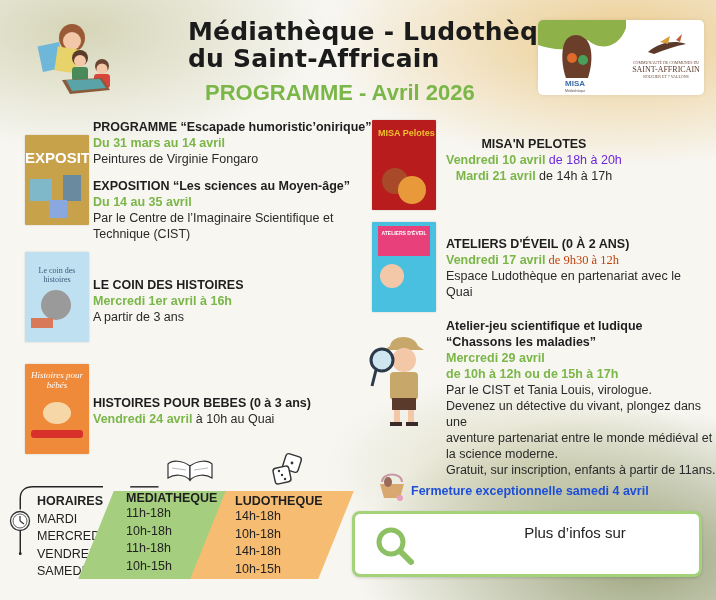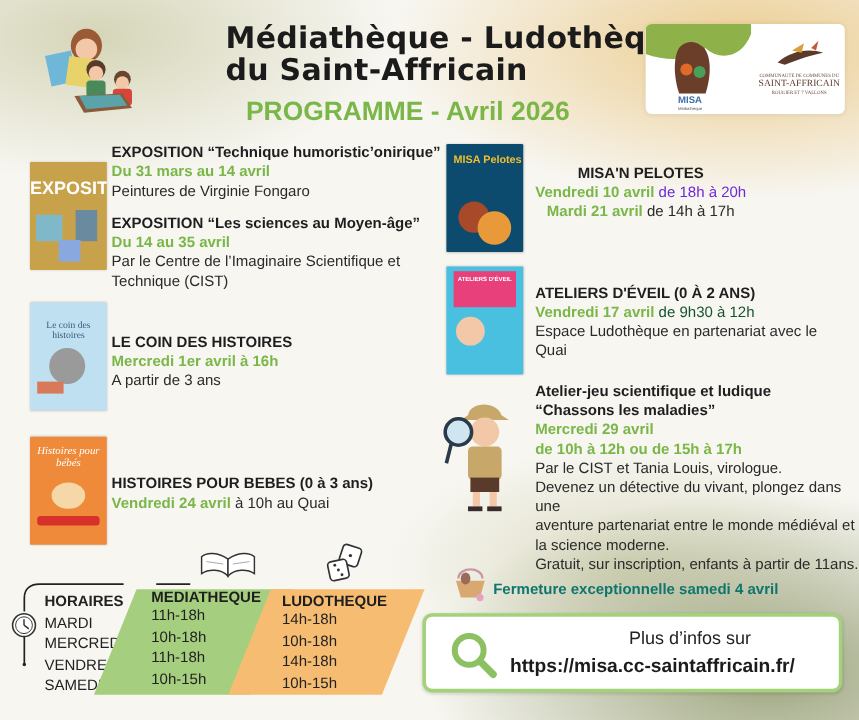--- a/index.html
+++ b/index.html
@@ -57,21 +57,21 @@
   .col-val { font-family: "Liberation Sans", sans-serif; font-size: 12.5px; line-height: 17.5px; color: #222; }
 
   
   .info-box {
     left: 352px; top: 511px; width: 350px; height: 66px;
     background: #fff; border: 3px solid #a3d27a; border-radius: 8px;
     box-shadow: 0 1px 3px rgba(0,0,0,0.15);
   }
   .info-line1 { position: absolute; left: 95px; top: 10px; width: 250px; text-align: center; font-family: "Liberation Sans", sans-serif; font-size: 15px; color: #222; }
   .info-line2 { position: absolute; left: 70px; top: 33px; font-family: "Liberation Sans", sans-serif; font-weight: bold; font-size: 16px; color: #1b1b1b; white-space: nowrap; }
-  .closure { left: 411px; top: 484px; font-family: "Liberation Sans", sans-serif; font-weight: bold; font-size: 12.5px; color: #0f766e; white-space: nowrap; }
+  .closure { left: 411px; top: 484px; font-family: "Liberation Sans", sans-serif; font-weight: bold; font-size: 12.5px; color: #1d4ed8; white-space: nowrap; }
 </style>
 </head>
 <body>
 
 <svg class="abs header-illus" viewBox="0 0 90 88">
   <ellipse cx="40" cy="24" rx="13" ry="14" fill="#9a5a35"></ellipse>
   <circle cx="40" cy="27" r="9" fill="#f3c8a8"></circle>
   <rect x="8" y="30" width="22" height="26" fill="#6fb7d8" transform="rotate(-12 19 43)"></rect>
   <rect x="24" y="34" width="22" height="24" fill="#e8d36a" transform="rotate(8 35 46)"></rect>
   <circle cx="48" cy="44" r="8" fill="#5a3b2a"></circle>
@@ -112,21 +112,21 @@
 </div>
 
 <div class="thumb" style="left:25px;top:135px;width:64px;height:90px;background:#c8a24a;">
   <div style="font-family:'Liberation Sans',sans-serif;font-weight:bold;color:#fff;font-size:15px;text-align:left;margin-top:14px;">EXPOSITION</div>
   <div style="position:absolute;left:5px;top:44px;width:22px;height:22px;background:#7fb8c8;"></div>
   <div style="position:absolute;left:38px;top:40px;width:18px;height:26px;background:#6a8aa0;"></div>
   <div style="position:absolute;left:24px;top:65px;width:18px;height:18px;background:#8aa8e0;"></div>
 </div>
 
 <div class="abs" style="left:93px;top:119px;">
-  <div class="ev-title">EXPOSITION “Technique humoristic’onirique”</div>
+  <div class="ev-title">PROGRAMME “Escapade humoristic’onirique”</div>
   <div class="ev-date">Du 31 mars au 14 avril</div>
   <div class="ev-text">Peintures de Virginie Fongaro</div>
 </div>
 
 <div class="abs" style="left:93px;top:178px;">
   <div class="ev-title">EXPOSITION “Les sciences au Moyen-âge”</div>
   <div class="ev-date">Du 14 au 35 avril</div>
   <div class="ev-text">Par le Centre de l’Imaginaire Scientifique et</div>
   <div class="ev-text">Technique (CIST)</div>
 </div>
@@ -147,41 +147,41 @@
   <div style="font-family:'Liberation Serif',serif;font-style:italic;color:#fff;font-size:9px;text-align:center;margin-top:6px;line-height:10px;">Histoires pour bébés</div>
   <div style="position:absolute;left:18px;top:38px;width:28px;height:22px;background:#f6d8a8;border-radius:50%;"></div>
   <div style="position:absolute;left:6px;top:66px;width:52px;height:8px;background:#d8302a;border-radius:3px;"></div>
 </div>
 
 <div class="abs" style="left:93px;top:395px;">
   <div class="ev-title">HISTOIRES POUR BEBES (0 à 3 ans)</div>
   <div class="ev-date"><span>Vendredi 24 avril</span><span class="plain" style="color:#2a2a2a;font-weight:normal;"> à 10h au Quai</span></div>
 </div>
 
-<div class="thumb" style="left:372px;top:120px;width:64px;height:90px;background:#0c4a6e;">
+<div class="thumb" style="left:372px;top:120px;width:64px;height:90px;background:#b91c1c;">
   <div style="font-family:'Liberation Sans',sans-serif;font-weight:bold;color:#f0c030;font-size:9px;margin:8px 0 0 6px;">MISA Pelotes</div>
   <div style="position:absolute;left:10px;top:48px;width:26px;height:26px;background:#a84a2a;border-radius:50%;"></div>
   <div style="position:absolute;left:26px;top:56px;width:28px;height:28px;background:#e89a3a;border-radius:50%;"></div>
 </div>
 
 <div class="abs" style="left:446px;top:136px;text-align:center;">
   <div class="ev-title">MISA'N PELOTES</div>
   <div class="ev-date"><span>Vendredi 10 avril</span><span style="color:#6d28d9;font-weight:normal;"> de 18h à 20h</span></div>
   <div class="ev-date"><span>Mardi 21 avril</span><span style="color:#2a2a2a;font-weight:normal;"> de 14h à 17h</span></div>
 </div>
 
 <div class="thumb" style="left:372px;top:222px;width:64px;height:90px;background:#4ac0e0;">
   <div style="position:absolute;left:6px;top:4px;width:52px;height:30px;background:#e8407a;"></div>
   <div style="position:relative;font-family:'Liberation Sans',sans-serif;font-weight:bold;color:#fff;font-size:5px;text-align:center;margin-top:8px;">ATELIERS D'ÉVEIL</div>
   <div style="position:absolute;left:8px;top:42px;width:24px;height:24px;background:#f3c8a8;border-radius:50%;"></div>
 </div>
 
 <div class="abs" style="left:446px;top:236px;">
   <div class="ev-title">ATELIERS D'ÉVEIL (0 À 2 ANS)</div>
-  <div class="ev-date"><span>Vendredi 17 avril</span><span style="color:#14532d;font-weight:normal;"> de 9h30 à 12h</span></div>
+  <div class="ev-date"><span>Vendredi 17 avril</span><span style="color:#c2410c;font-weight:normal;font-family:Liberation Serif, serif;"> de 9h30 à 12h</span></div>
   <div class="ev-text">Espace Ludothèque en partenariat avec le</div>
   <div class="ev-text">Quai</div>
 </div>
 
 <svg class="abs" style="left:368px;top:332px;" width="66" height="100" viewBox="0 0 66 100">
   <path d="M22,14 C24,2 46,2 50,14 L56,18 L16,18 Z" fill="#c8a86a"></path>
   <circle cx="36" cy="28" r="12" fill="#f3c8a8"></circle>
   <circle cx="14" cy="28" r="11" fill="#cfe6f0" stroke="#2a3a4a" stroke-width="3"></circle>
   <line x1="8" y1="38" x2="4" y2="54" stroke="#2a3a4a" stroke-width="3"></line>
   <rect x="22" y="40" width="28" height="28" fill="#c8a86a" rx="4"></rect>
@@ -268,14 +268,13 @@
   <div class="col-val">14h-18h</div>
   <div class="col-val">10h-15h</div>
 </div>
 
 <div class="abs info-box">
   <svg style="position:absolute;left:18px;top:10px;" width="44" height="44" viewBox="0 0 44 44">
     <circle cx="18" cy="18" r="12" fill="none" stroke="#8cc063" stroke-width="5"></circle>
     <line x1="27" y1="27" x2="38" y2="38" stroke="#8cc063" stroke-width="6" stroke-linecap="round"></line>
   </svg>
   <div class="info-line1">Plus d’infos sur</div>
-  <div class="info-line2">https://misa.cc-saintaffricain.fr/</div>
 </div>
 
 </body></html>

